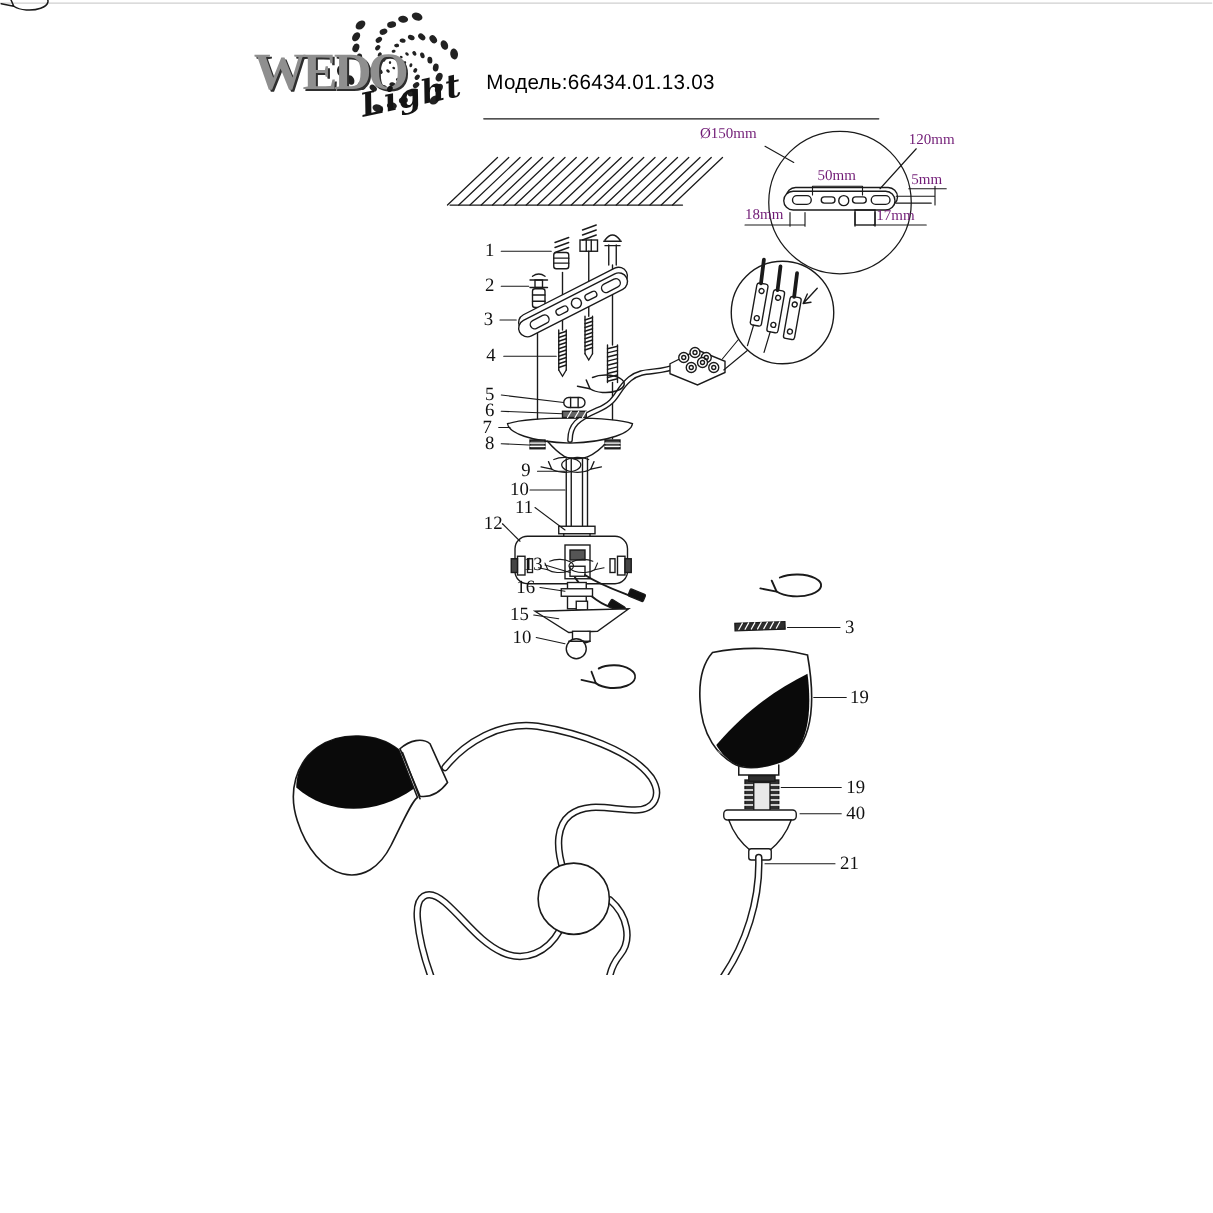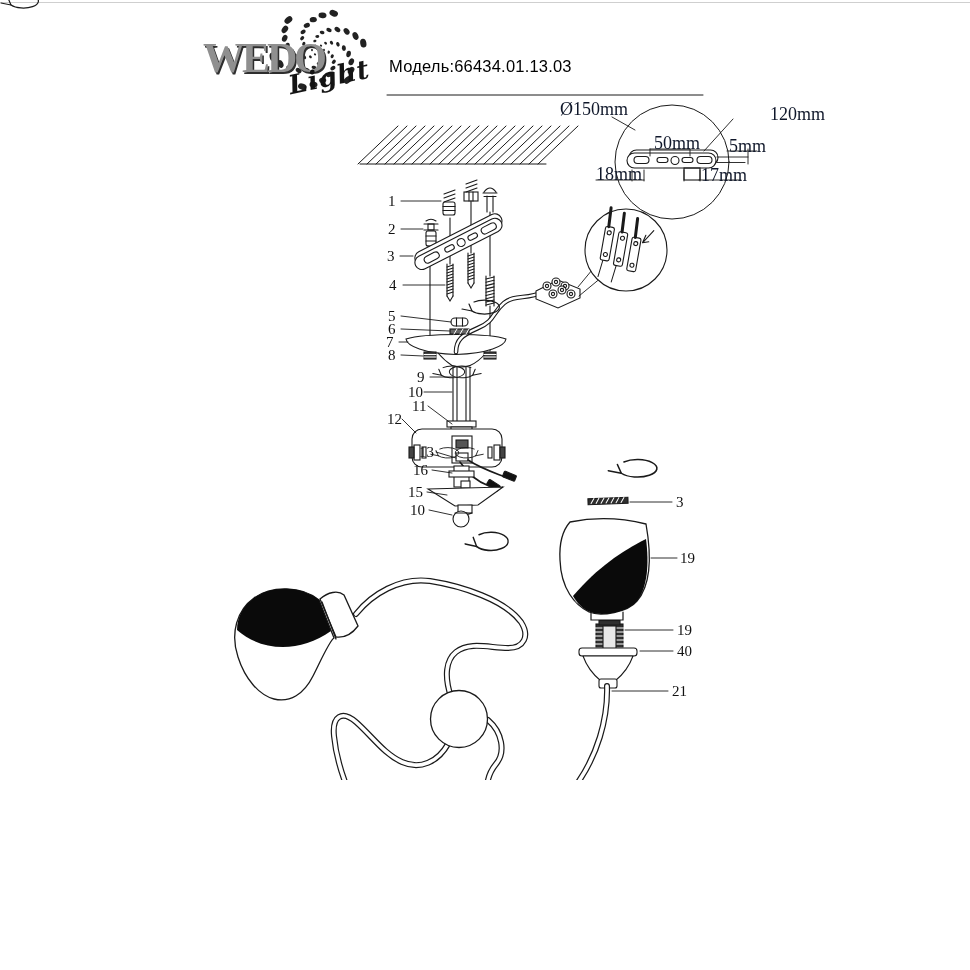--- a/index.html
+++ b/index.html
@@ -1,19 +1,19 @@
 <!DOCTYPE html>
 <html><head>
 <meta charset="utf-8">
 <style>
   html,body{margin:0;padding:0;background:#fff;}
   .stage{position:relative;width:970px;height:780px;background:#fff;overflow:hidden;
          font-family:"Liberation Serif",serif;}
   .lbl{position:absolute;font-size:15px;color:#111;line-height:1;white-space:nowrap;}
-  .dim{position:absolute;font-size:18px;color:#0f172a;line-height:1;white-space:nowrap;}
+  .dim{position:absolute;font-size:12px;color:#701a75;line-height:1;white-space:nowrap;}
   .model{position:absolute;left:389px;top:57px;font-family:"Liberation Sans",sans-serif;
          font-size:16.5px;color:#000;letter-spacing:.2px;}
   .brand{position:absolute;left:203px;top:34px;font-family:"Liberation Serif",serif;
          font-weight:700;font-size:42px;color:#8f8f8f;letter-spacing:-3px;
          text-shadow:1.5px 1.5px 0 #2e2e2e;}
   .brand-script{position:absolute;left:288px;top:62px;font-family:"DejaVu Serif",serif;
          font-style:italic;font-weight:700;font-size:26px;color:#141414;
          transform:rotate(-12deg);letter-spacing:1px;}
   svg{position:absolute;left:0;top:0;}
 </style>
@@ -347,21 +347,21 @@
         <path d="M612,691 L668,691"></path>
       </g>
     </g>
   </svg>
 
   <span class="brand">WEDO</span>
   <span class="brand-script">Light</span>
   <span class="model">Модель:66434.01.13.03</span>
 
   <span class="dim" style="left:560px;top:100px">Ø150mm</span>
-  <span class="dim" style="left:770px;top:105px">120mm</span>
+  <span class="dim" style="left:727px;top:105px">120mm</span>
   <span class="dim" style="left:654px;top:134px">50mm</span>
   <span class="dim" style="left:729px;top:137px">5mm</span>
   <span class="dim" style="left:596px;top:165px">18mm</span>
   <span class="dim" style="left:701px;top:166px">17mm</span>
 
   <span class="lbl" style="left:388px;top:194px">1</span>
   <span class="lbl" style="left:388px;top:222px">2</span>
   <span class="lbl" style="left:387px;top:249px">3</span>
   <span class="lbl" style="left:389px;top:278px">4</span>
   <span class="lbl" style="left:388px;top:309px">5</span>

